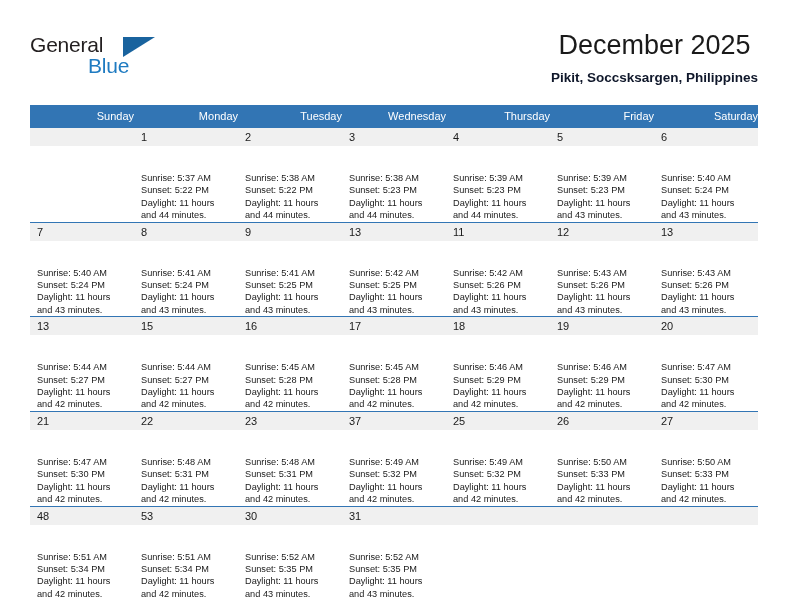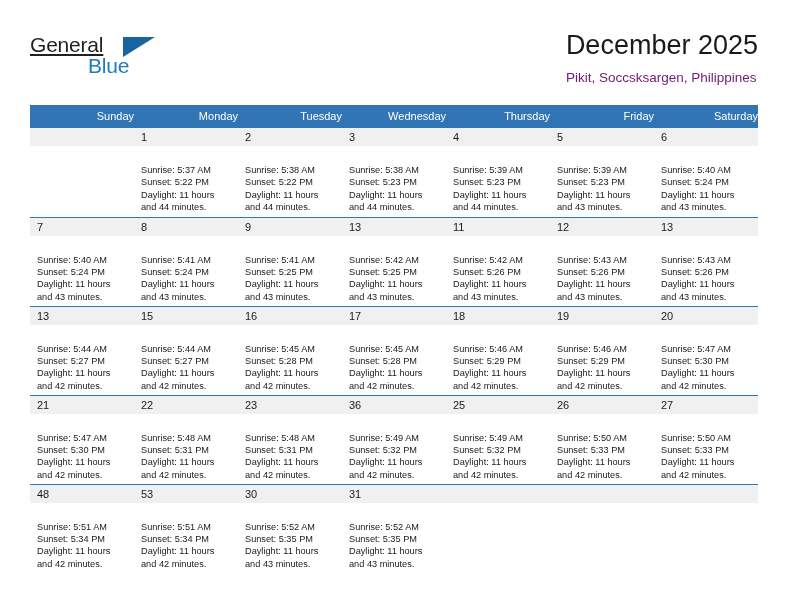--- a/index.html
+++ b/index.html
@@ -35,21 +35,20 @@
     height: 56px;
   }
   .brand-general {
     position: absolute;
     left: 0;
     top: 0;
     font-size: 21px;
     color: #231f20;
     letter-spacing: -0.2px;
     line-height: 24px;
-    text-decoration: underline;
   }
   .brand-blue {
     position: absolute;
     left: 58px;
     top: 21px;
     font-size: 21px;
     color: #1f7bc1;
     letter-spacing: -0.2px;
     line-height: 24px;
   }
@@ -59,36 +58,36 @@
     top: 4px;
     width: 0;
     height: 0;
     border-left: 32px solid #19639e;
     border-bottom: 20px solid transparent;
   }
   .title-wrap {
     position: absolute;
     right: 0;
     top: 0;
-    text-align: left;
+    text-align: center;
   }
   .cal-title {
     font-size: 27px;
     color: #1a1a1a;
     line-height: 34px;
     font-weight: normal;
     margin: 0;
     white-space: nowrap;
   }
   .cal-subtitle {
     font-size: 13.5px;
-    color: #701a75;
+    color: #0f172a;
     line-height: 20px;
     margin: 6px 0 4px 0;
-    font-weight: normal;
+    font-weight: bold;
     white-space: nowrap;
   }
 
   
   .calendar {
     position: absolute;
     left: 30px;
     top: 105px;
     width: 728px;
     border-collapse: collapse;
@@ -120,24 +119,25 @@
   .daynum {
     background: #f0f0f0;
     height: 18px;
     font-size: 11px;
     color: #1a1a1a;
     line-height: 18px;
     padding-left: 7px;
     overflow: hidden;
   }
   .dayinfo {
-    padding: 18px 5px 0 7px;
+    padding: 2px 5px 0 7px;
     font-size: 9.2px;
     line-height: 12.4px;
     color: #1a1a1a;
+    margin-top: 24px;
   }
   .dayinfo div { white-space: nowrap; }
   td.empty .daynum { background: #f0f0f0; }
 </style>
 </head>
 <body>
 
 <div class="page">
 
   <div class="header">
@@ -394,21 +394,21 @@
           <td class="">
             <div class="daynum">23</div>
             <div class="dayinfo">
               <div>Sunrise: 5:48 AM</div>
               <div>Sunset: 5:31 PM</div>
               <div>Daylight: 11 hours</div>
               <div>and 42 minutes.</div>
             </div>
           </td>
           <td class="">
-            <div class="daynum">36</div>
+            <div class="daynum">37</div>
             <div class="dayinfo">
               <div>Sunrise: 5:49 AM</div>
               <div>Sunset: 5:32 PM</div>
               <div>Daylight: 11 hours</div>
               <div>and 42 minutes.</div>
             </div>
           </td>
           <td class="">
             <div class="daynum">25</div>
             <div class="dayinfo">

